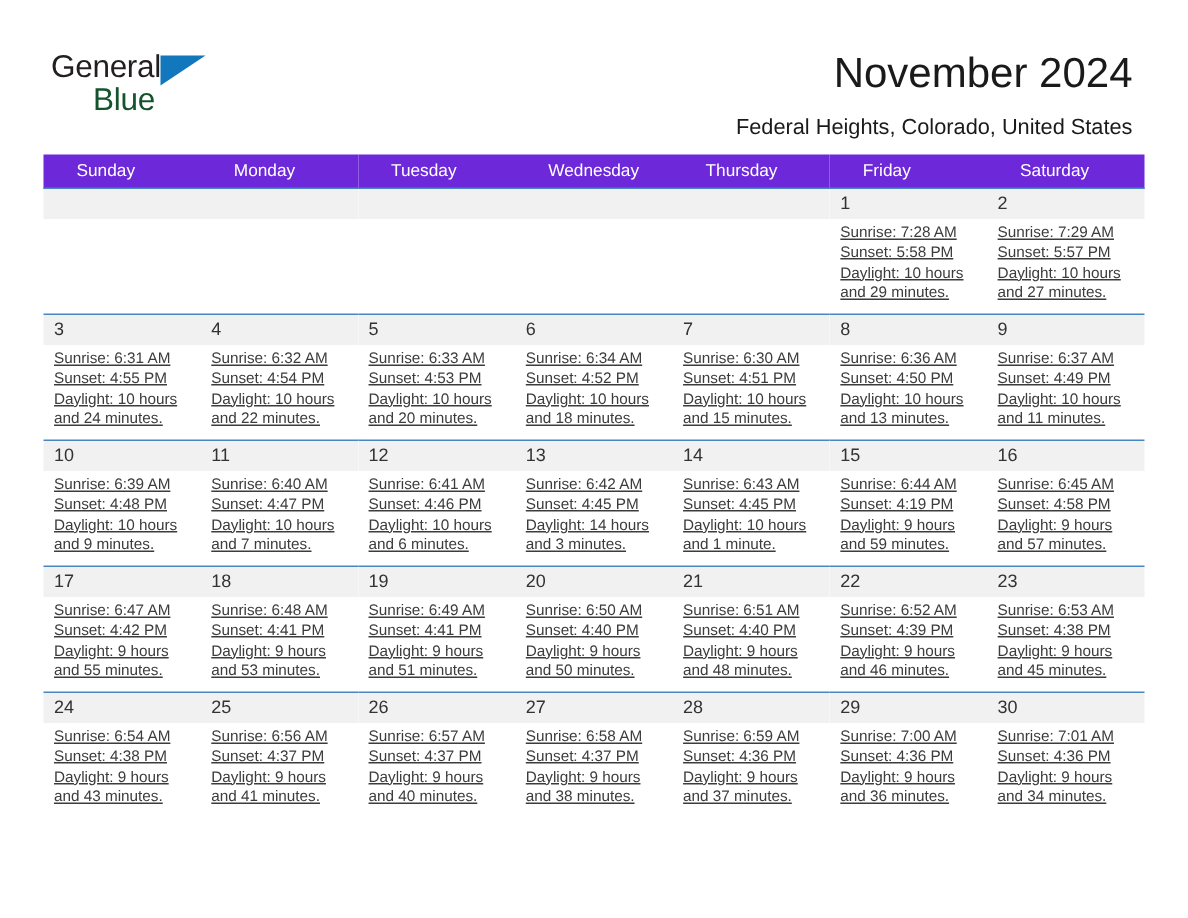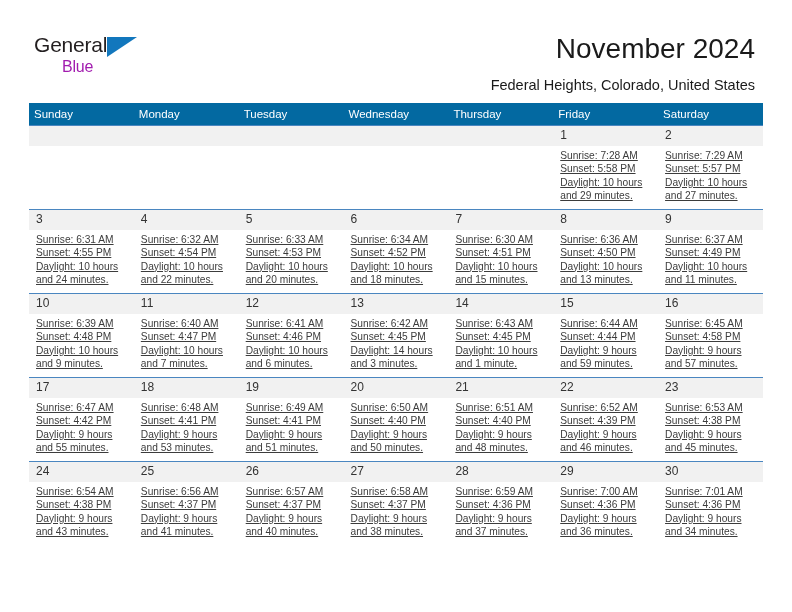--- a/index.html
+++ b/index.html
@@ -52,23 +52,23 @@
     top: 4px;
     width: 0;
     height: 0;
     border-left: 30px solid #1277bd;
     border-bottom: 20px solid transparent;
   }
   .logo-blue {
     position: absolute;
     left: 28px;
     top: 22px;
-    font-size: 16px;
+    font-size: 21px;
     line-height: 24px;
-    color: #a21caf;
+    color: #14532d;
     letter-spacing: -0.2px;
   }
 
   .title {
     position: absolute;
     right: 37px;
     top: 32px;
     font-size: 28px;
     line-height: 34px;
     font-weight: 400;
@@ -92,26 +92,26 @@
   
   .calendar {
     position: absolute;
     left: 29px;
     top: 103px;
     width: 734px;
     border-collapse: collapse;
     table-layout: fixed;
   }
   .calendar th {
-    background: #0369a1;
+    background: #6d28d9;
     color: #ffffff;
     font-size: 11.5px;
     font-weight: 400;
     text-align: left;
-    padding: 5px 0 5px 5px;
+    padding: 5px 0 5px 22px;
     height: 12px;
     border: none;
     vertical-align: middle;
   }
   .calendar td {
     width: 104.857px;
     height: 83px;
     vertical-align: top;
     padding: 0;
     border: none;
@@ -310,21 +310,21 @@
             <div class="details">
               <div>Sunrise: 6:43 AM</div>
               <div>Sunset: 4:45 PM</div>
               <div class="daylight">Daylight: 10 hours and 1 minute.</div>
             </div>
           </td>
           <td>
             <div class="daynum">15</div>
             <div class="details">
               <div>Sunrise: 6:44 AM</div>
-              <div>Sunset: 4:44 PM</div>
+              <div>Sunset: 4:19 PM</div>
               <div class="daylight">Daylight: 9 hours and 59 minutes.</div>
             </div>
           </td>
           <td>
             <div class="daynum">16</div>
             <div class="details">
               <div>Sunrise: 6:45 AM</div>
               <div>Sunset: 4:58 PM</div>
               <div class="daylight">Daylight: 9 hours and 57 minutes.</div>
             </div>

